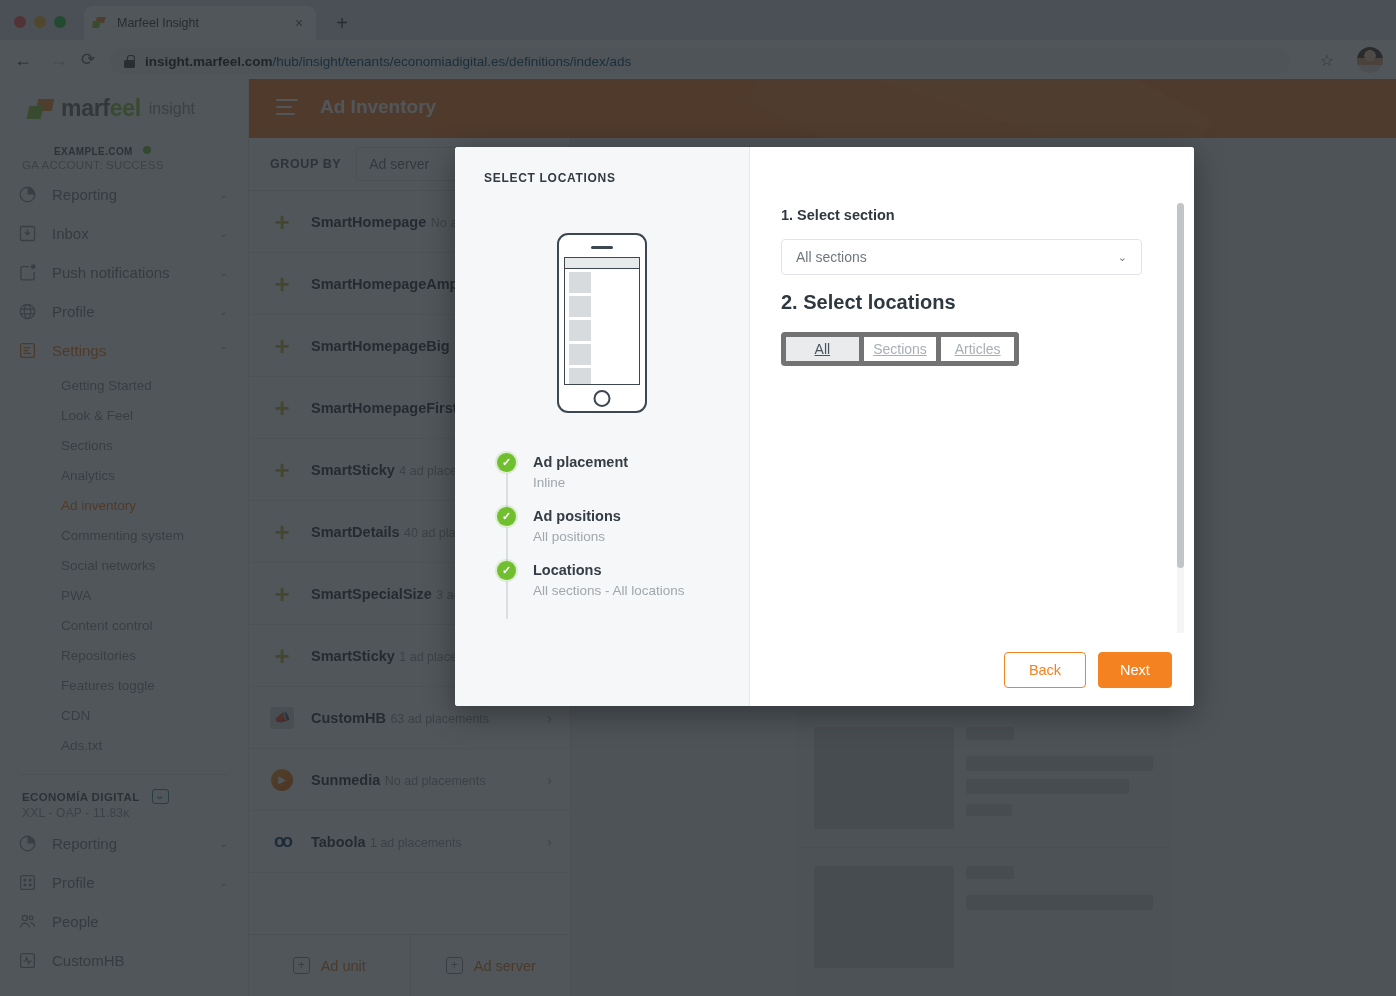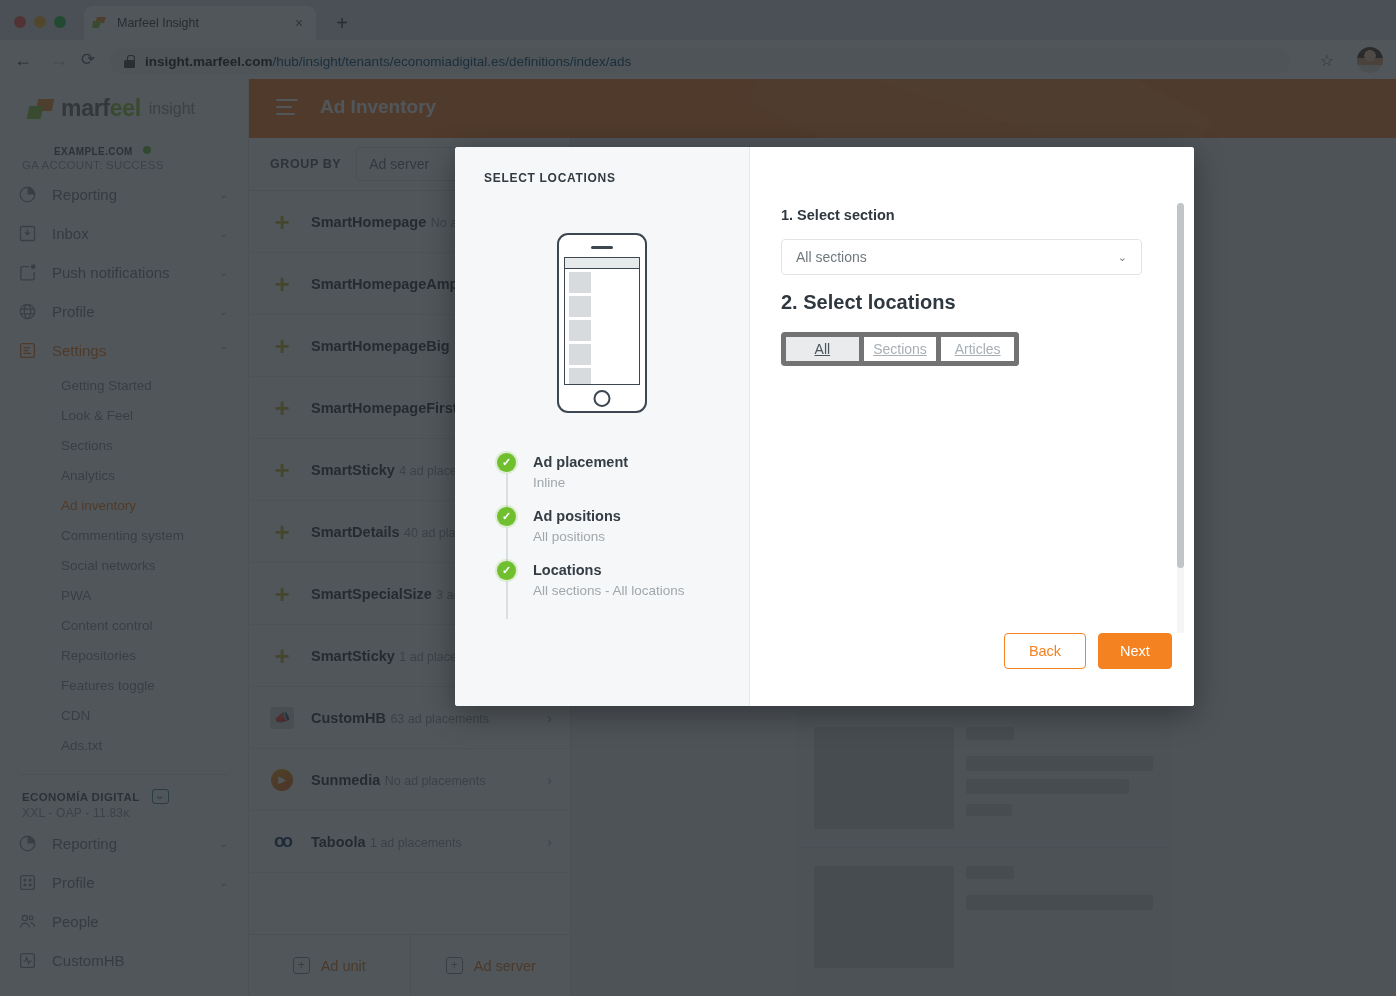--- a/index.html
+++ b/index.html
@@ -310,21 +310,21 @@
   .modal-scrollbar {
     position: absolute; top: 56px; right: 10px; width: 7px; height: 465px;
     background: #f4f5f6; border-radius: 4px;
   }
   .modal-scrollbar i {
     display: block; width: 7px; height: 365px; background: #c2c5c8; border-radius: 4px;
   }
 
   .modal-footer {
     position: absolute; bottom: 0; left: 0; right: 0; height: 73px;
-    display: flex; align-items: flex-start; justify-content: flex-end; padding-right: 22px; gap: 12px;
+    display: flex; align-items: center; justify-content: flex-end; padding-right: 22px; gap: 12px;
     background: #fff;
   }
   .btn { height: 36px; border-radius: 4px; font-size: 14.5px; cursor: pointer;
          display: flex; align-items: center; justify-content: center; }
   .btn-back { width: 82px; border: 1px solid #f58220; color: #f58220; background: #fff; }
   .btn-next { width: 74px; background: #f58220; color: #fff; border: 1px solid #f58220; }
 </style>
 </head>
 <body>
 

